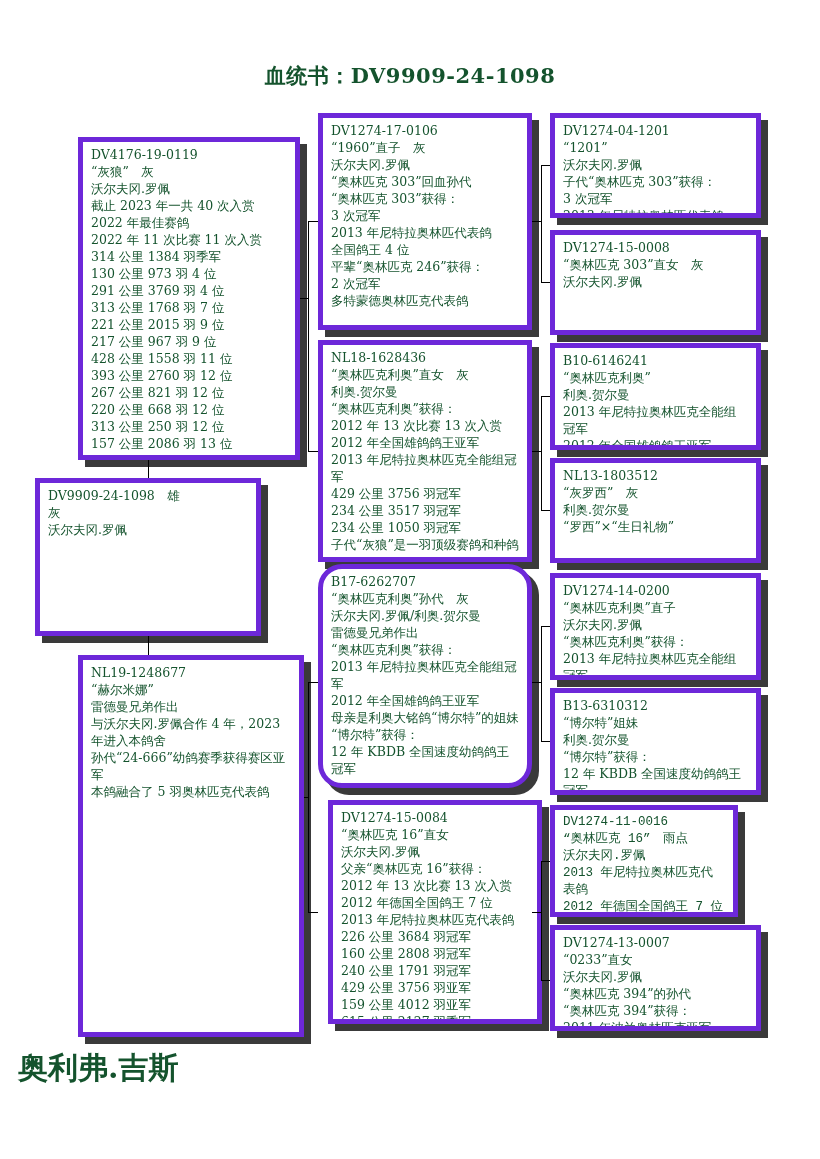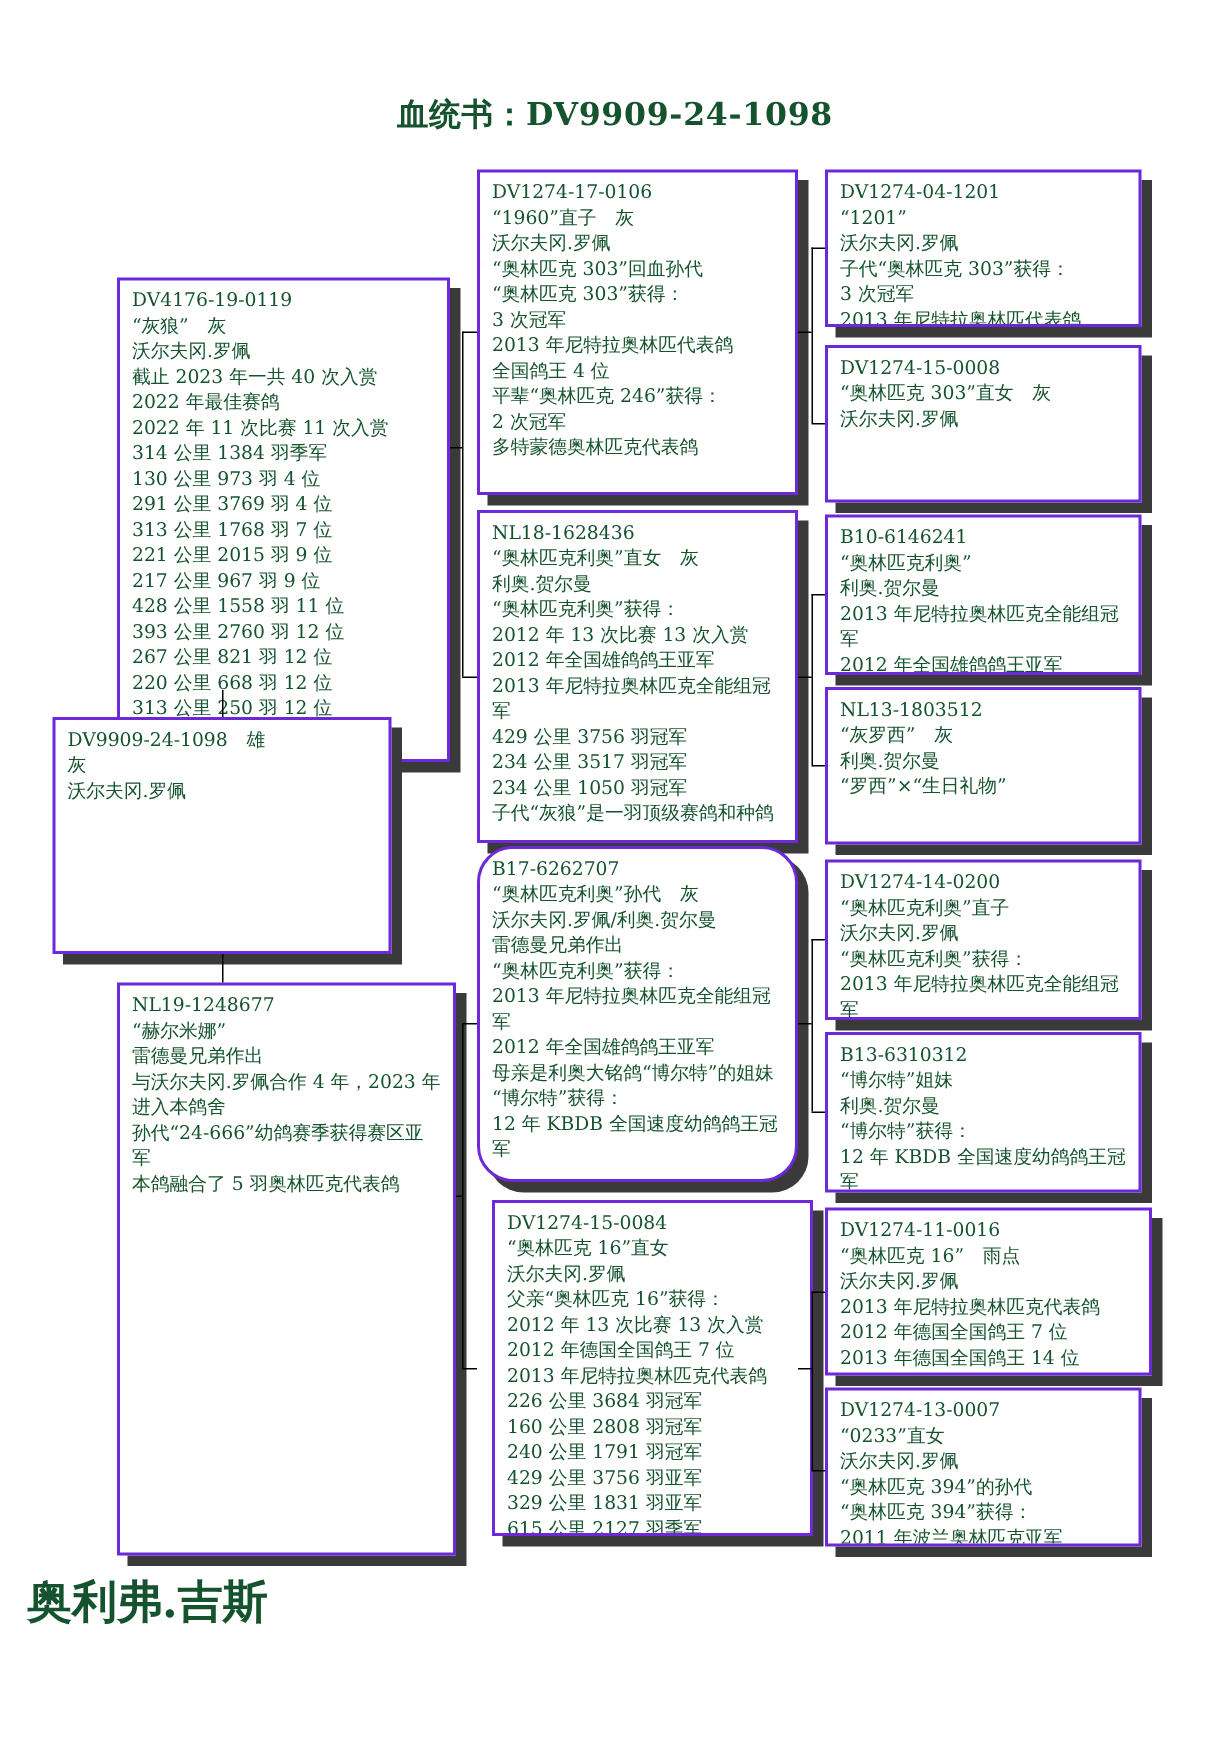--- a/index.html
+++ b/index.html
@@ -30,48 +30,48 @@
   .footer-name {
     position: absolute;
     top: 1048px;
     left: 18px;
     font-size: 30px;
     font-weight: bold;
   }
   .box {
     position: absolute;
     background: #ffffff;
-    border: 2px solid #6d28d9;
+    border: 5px solid #6d28d9;
     box-shadow: 7px 7px 0 0 #3a3a3a;
     padding: 4px 8px;
     box-sizing: border-box;
     overflow: hidden;
   }
   .box .line {
     font-size: 12.5px;
     line-height: 17px;
     white-space: normal;
   }
   
-  .sire    { left: 78px;  top: 137px; width: 222px; height: 323px; margin-top: 48px; }
+  .sire    { left: 78px;  top: 137px; width: 222px; height: 323px; }
   .subject { left: 35px;  top: 478px; width: 226px; height: 158px; }
   .dam     { left: 78px;  top: 655px; width: 226px; height: 382px; }
   
   .m1 { left: 318px; top: 113px; width: 214px; height: 217px; }
   .m2 { left: 318px; top: 340px; width: 214px; height: 222px; }
   .m3 { left: 318px; top: 564px; width: 214px; height: 224px; border-radius: 24px; }
   .m4 { left: 328px; top: 800px; width: 214px; height: 224px; }
   
   .r1 { left: 550px; top: 113px; width: 211px; height: 105px; }
   .r2 { left: 550px; top: 230px; width: 211px; height: 105px; }
   .r3 { left: 550px; top: 343px; width: 211px; height: 107px; }
   .r4 { left: 550px; top: 458px; width: 211px; height: 105px; }
   .r5 { left: 550px; top: 573px; width: 211px; height: 107px; }
   .r6 { left: 550px; top: 688px; width: 211px; height: 107px; }
-  .r7 { left: 550px; top: 805px; width: 218px; height: 112px; }
+  .r7 { left: 550px; top: 805px; width: 188px; height: 112px; font-family: Liberation Mono, monospace; }
   .r8 { left: 550px; top: 925px; width: 211px; height: 106px; }
   
   .cline {
     position: absolute;
     background: #000000;
   }
 </style>
 </head>
 <body>
 
@@ -157,21 +157,21 @@
         <div class="line">“奥林匹克 16”直女</div>
         <div class="line">沃尔夫冈.罗佩</div>
         <div class="line">父亲“奥林匹克 16”获得：</div>
         <div class="line">2012 年 13 次比赛 13 次入赏</div>
         <div class="line">2012 年德国全国鸽王 7 位</div>
         <div class="line">2013 年尼特拉奥林匹克代表鸽</div>
         <div class="line">226 公里 3684 羽冠军</div>
         <div class="line">160 公里 2808 羽冠军</div>
         <div class="line">240 公里 1791 羽冠军</div>
         <div class="line">429 公里 3756 羽亚军</div>
-        <div class="line">329 公里 1831 羽亚军</div>
+        <div class="line">159 公里 4012 羽亚军</div>
         <div class="line">615 公里 2127 羽季军</div>
       </div>
       <div class="box r1">
         <div class="line">DV1274-04-1201</div>
         <div class="line">“1201”</div>
         <div class="line">沃尔夫冈.罗佩</div>
         <div class="line">子代“奥林匹克 303”获得：</div>
         <div class="line">3 次冠军</div>
         <div class="line">2013 年尼特拉奥林匹代表鸽</div>
       </div>

